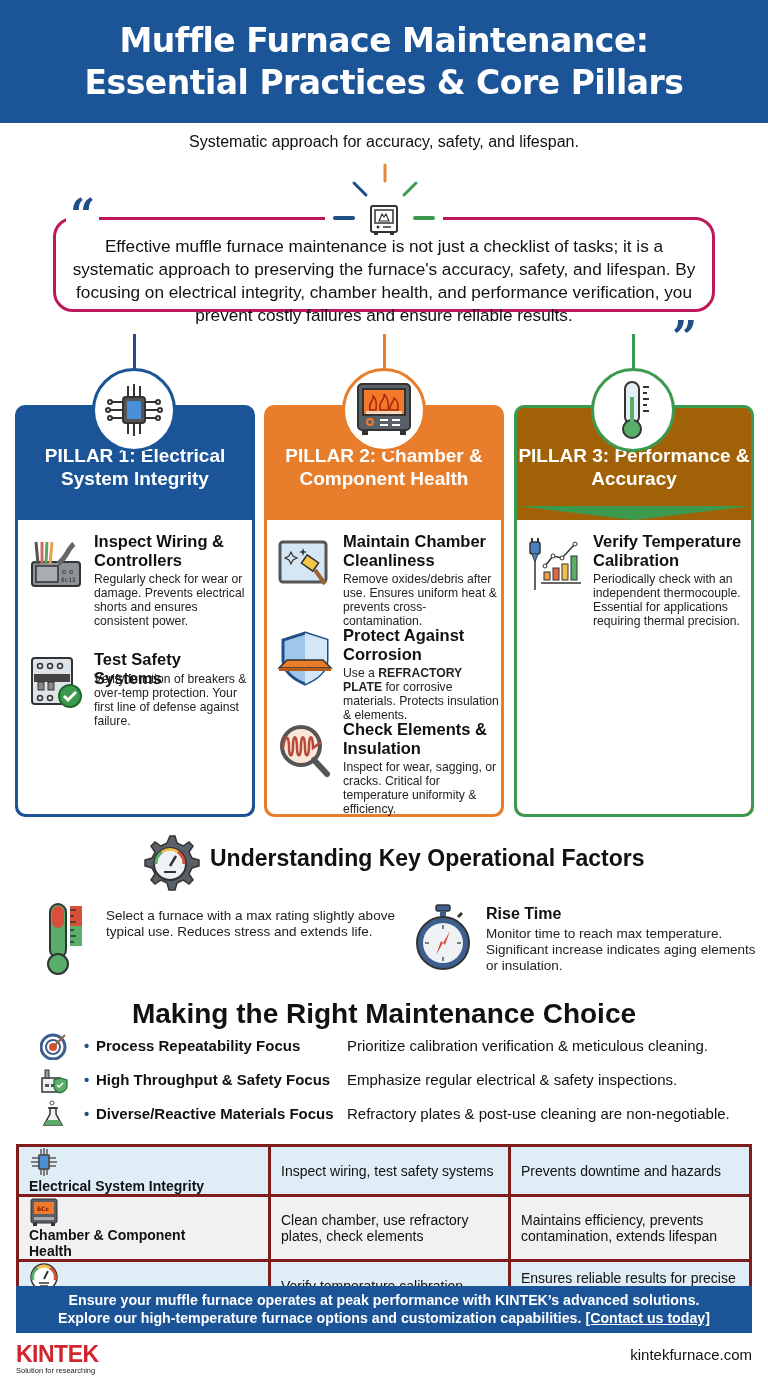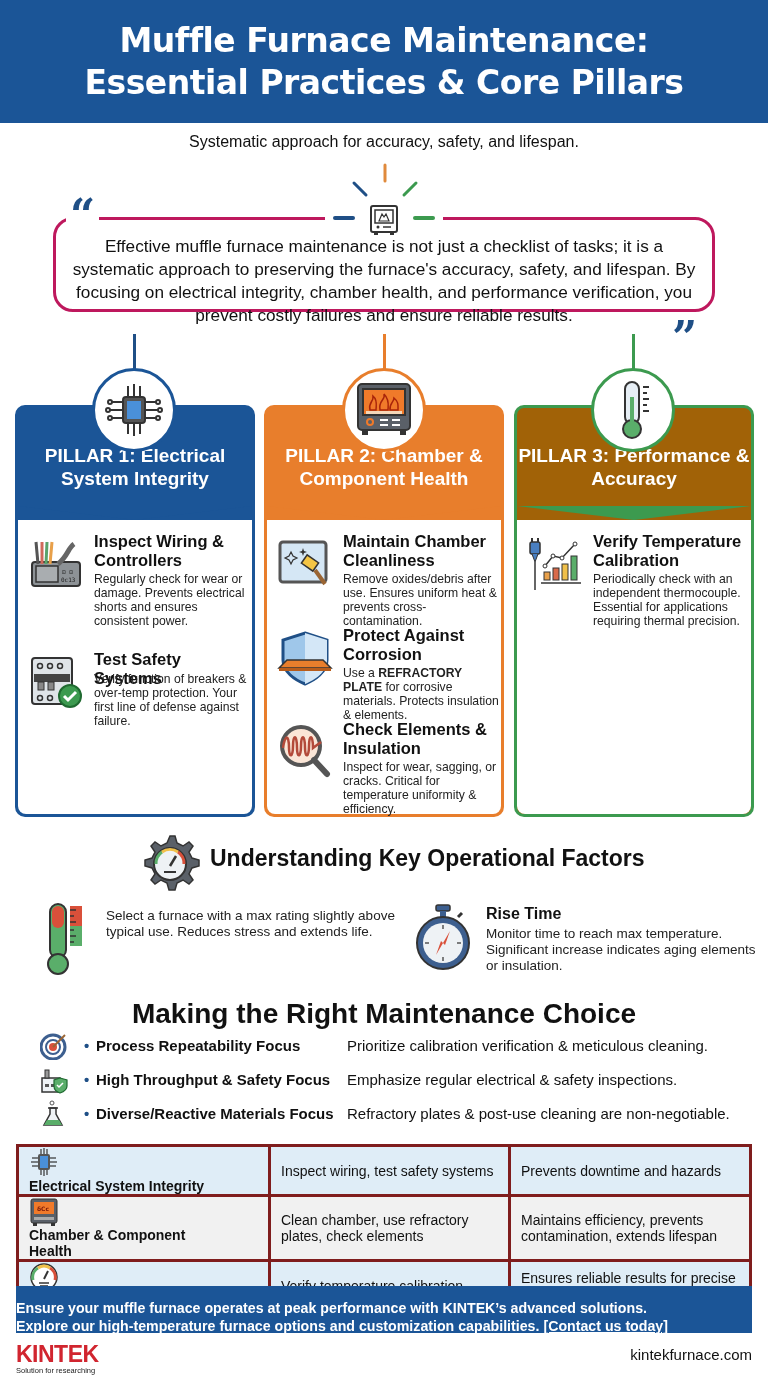--- a/index.html
+++ b/index.html
@@ -45,21 +45,21 @@
 
   .summary { position: absolute; left: 16px; top: 1144px; width: 736px; border-collapse: collapse; }
   .summary td { border: 3px solid #7f1d1d; font-size: 14px; line-height: 16px; padding: 0 10px; height: 45px; color: #111; vertical-align: middle; }
   .summary tr:nth-child(odd) td { background: #dfedf7; }
   .summary tr:nth-child(even) td { background: #f1f1f1; }
   .summary td.c1 { width: 252px; font-weight: bold; }
   .summary td.c2 { width: 240px; }
   .summary .rowic { display: inline-block; width: 30px; height: 30px; vertical-align: middle; margin-right: 20px; }
   .summary .c1 span.lbl { display: inline-block; vertical-align: middle; width: 180px; }
 
-  .cta { position: absolute; left: 16px; top: 1286px; width: 736px; height: 47px; background: #1b5597; color: #fff; text-align: left; font-weight: bold; font-size: 14.2px; line-height: 18px; padding-top: 13px; }
+  .cta { position: absolute; left: 16px; top: 1286px; width: 736px; height: 47px; background: #1b5597; color: #fff; text-align: center; font-weight: bold; font-size: 14.2px; line-height: 18px; padding-top: 5px; }
   .cta a { color: #fff; text-decoration: underline; }
 
   .logo { position: absolute; left: 16px; top: 1342px; }
   .logo .brand { font-size: 23px; font-weight: bold; color: #d1252f; letter-spacing: -0.5px; line-height: 24px; }
   .logo .tag { font-size: 7.5px; color: #222; line-height: 9px; }
   .site { position: absolute; right: 16px; top: 1346px; font-size: 15px; color: #111; }
 </style>
 </head>
 <body>
 

